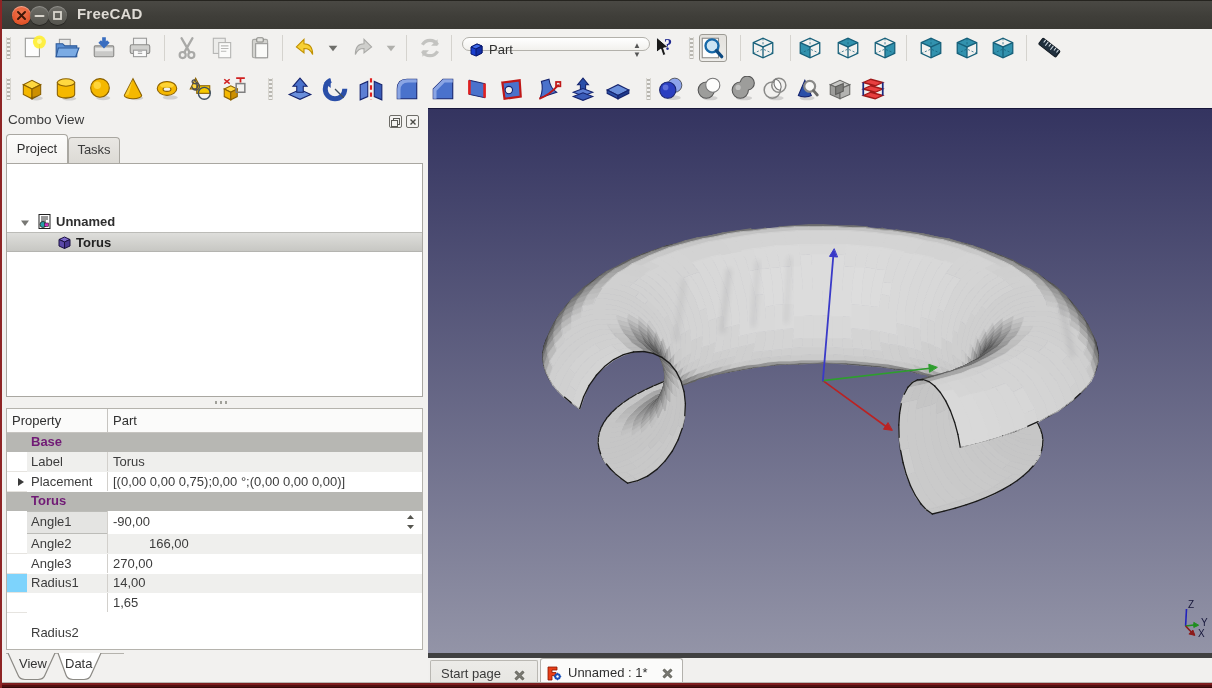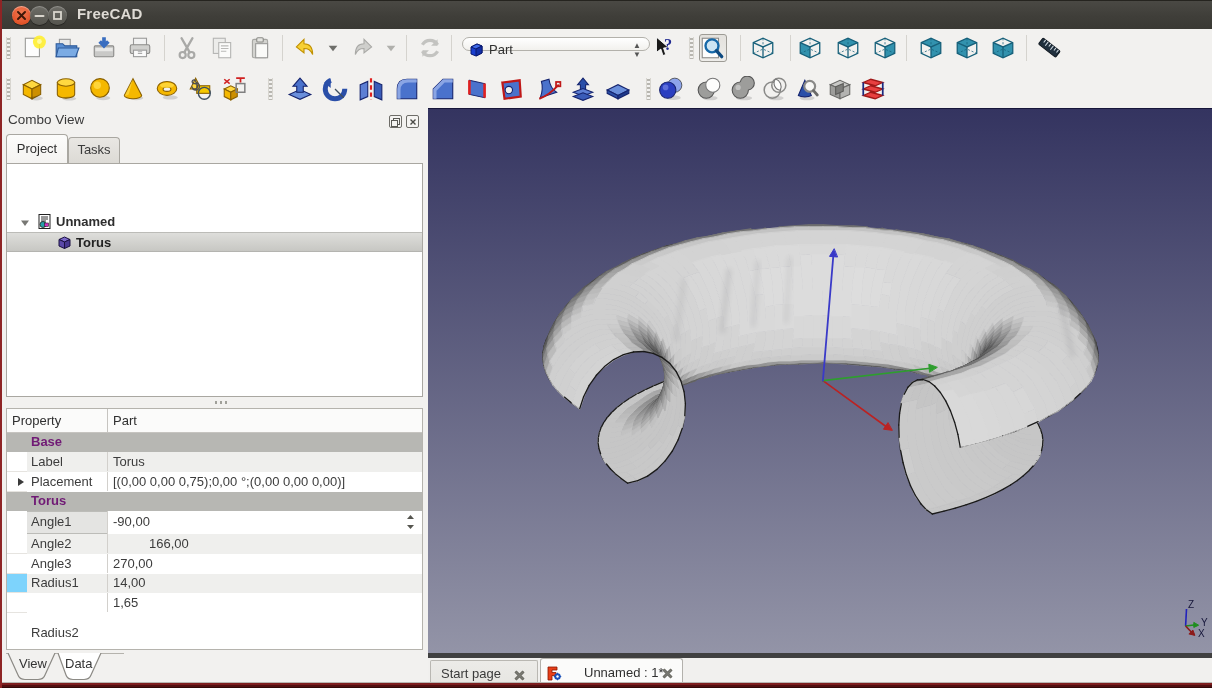--- a/index.html
+++ b/index.html
@@ -1865,21 +1865,21 @@
 
 <div class="abs" id="docktabs">
 <div style="position:absolute;left:2px;top:2px;width:108px;height:27px;background:linear-gradient(#ecebe8,#e6e5e1);border:1px solid #b9b7b2;border-bottom:none;border-radius:2px 2px 0 0;">
       <span style="position:absolute;left:10px;top:5px;color:#3a3a3a;">Start page</span>
       <svg width="13" height="13" viewBox="0 0 13 13" style="position:absolute;top:8px;left:82px;">
         <path d="M2.5 2.5 L10.5 10.5 M10.5 2.5 L2.5 10.5" stroke="#66665f" stroke-width="3"></path>
         <path d="M2.5 2.5 L10.5 10.5 M10.5 2.5 L2.5 10.5" stroke="#7a7a73" stroke-width="1.4"></path>
       </svg>
     </div>
     <div style="position:absolute;left:112px;top:0px;width:143px;height:29px;background:#fbfbfa;border:1px solid #b3b1ac;border-bottom:none;border-radius:3px 3px 0 0;">
-      <span style="position:absolute;left:27px;top:6px;color:#2f2f2f;margin-left:16px;">Unnamed : 1*</span>
+      <span style="position:absolute;left:27px;top:6px;color:#2f2f2f;">Unnamed : 1*</span>
       <svg width="15" height="15" viewBox="0 0 15 15" style="position:absolute;left:6px;top:7px;">
         <path d="M1 14 L1 1 L10 1 L10 4 L5 4 L5 6.5 L9 6.5 L9 9.5 L5 9.5 L5 14 Z" fill="#e8401a" stroke="#8a1800" stroke-width="0.8"></path>
         <g fill="#1a50b8">
           <circle cx="10.5" cy="10.5" r="3.2"></circle>
           <path d="M10.5 6.2 L11.3 8 L9.7 8 Z M10.5 14.8 L11.3 13 L9.7 13 Z M6.2 10.5 L8 9.7 L8 11.3 Z M14.8 10.5 L13 9.7 L13 11.3 Z"></path>
         </g>
         <circle cx="10.5" cy="10.5" r="1.2" fill="#fff"></circle>
       </svg>
       <svg width="13" height="13" viewBox="0 0 13 13" style="position:absolute;top:8px;left:120px;">
         <path d="M2.5 2.5 L10.5 10.5 M10.5 2.5 L2.5 10.5" stroke="#66665f" stroke-width="3"></path>

